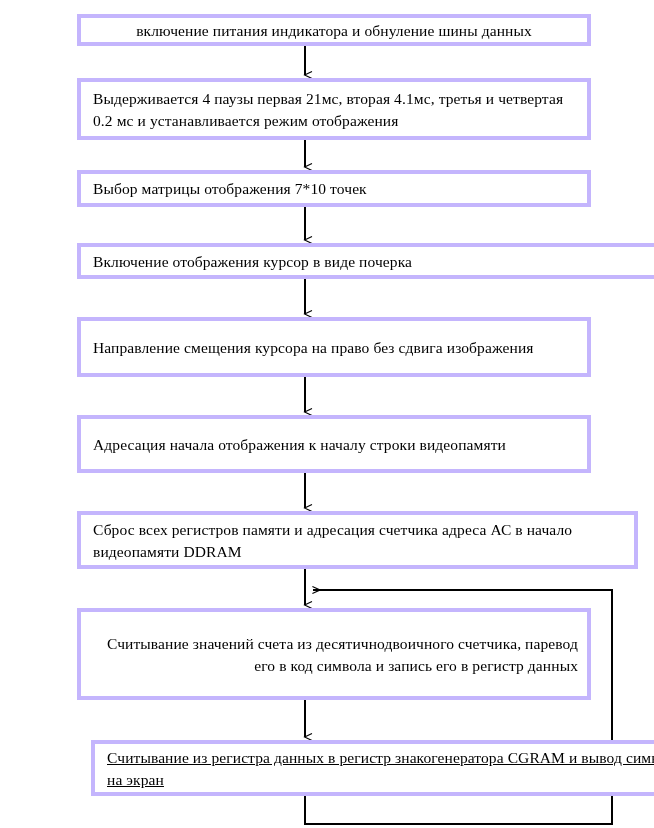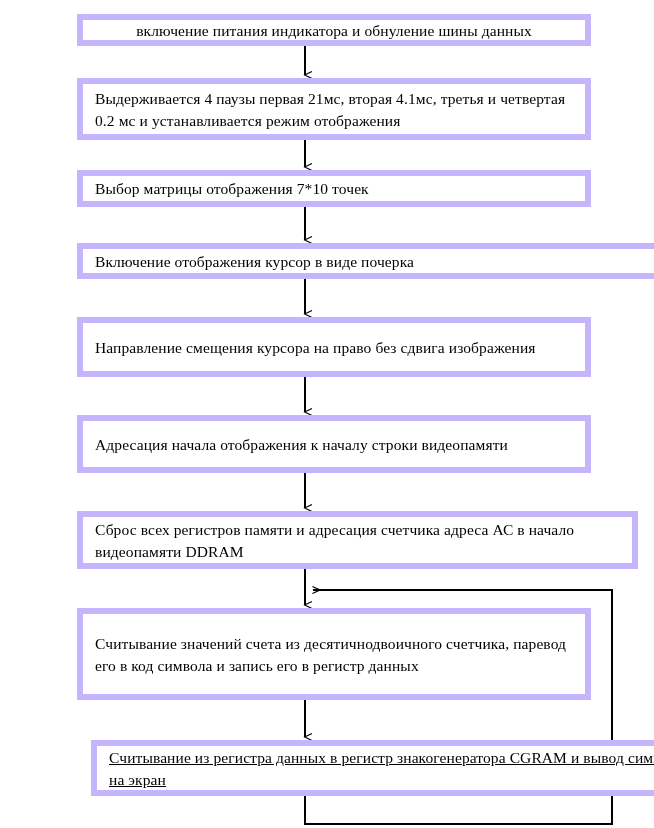--- a/index.html
+++ b/index.html
@@ -27,21 +27,21 @@
     position: absolute;
     left: 0;
     top: 0;
     width: 654px;
     height: 828px;
     pointer-events: none;
   }
   .node {
     position: absolute;
     box-sizing: border-box;
-    border: 6px solid #c4b5fd;
+    border: 4px solid #c4b5fd;
     background: #ffffff;
     padding: 6px 9px 5px 12px;
     font-size: 15.5px;
     line-height: 1.42;
     letter-spacing: 0.1px;
     display: flex;
     flex-direction: column;
     justify-content: center;
   }
   .node.center {
@@ -103,21 +103,21 @@
   </div>
 
   <div class="node" style="left:77px; top:415px; width:514px; height:58px;">
     <span class="txt">Адресация начала отображения к началу строки видеопамяти</span>
   </div>
 
   <div class="node" style="left:77px; top:511px; width:561px; height:58px;">
     <span class="txt">Сброс всех регистров памяти и адресация счетчика адреса АС в начало видеопамяти DDRAM</span>
   </div>
 
-  <div class="node" style="left:77px; top:608px; width:514px; height:92px;">
+  <div class="node" style="left:77px; top:608px; width:514px; height:92px;text-align:right;">
     <span class="txt">Считывание значений счета из десятичнодвоичного счетчика, паревод его в код символа и запись его в регистр данных</span>
   </div>
 
   <div class="node" style="left:91px; top:740px; width:616px; height:56px;text-decoration:underline;">
     <span class="txt">Считывание из регистра данных в регистр знакогенератора CGRAM и вывод символов на экран</span>
   </div>
 
 </div>
 
 </body></html>

